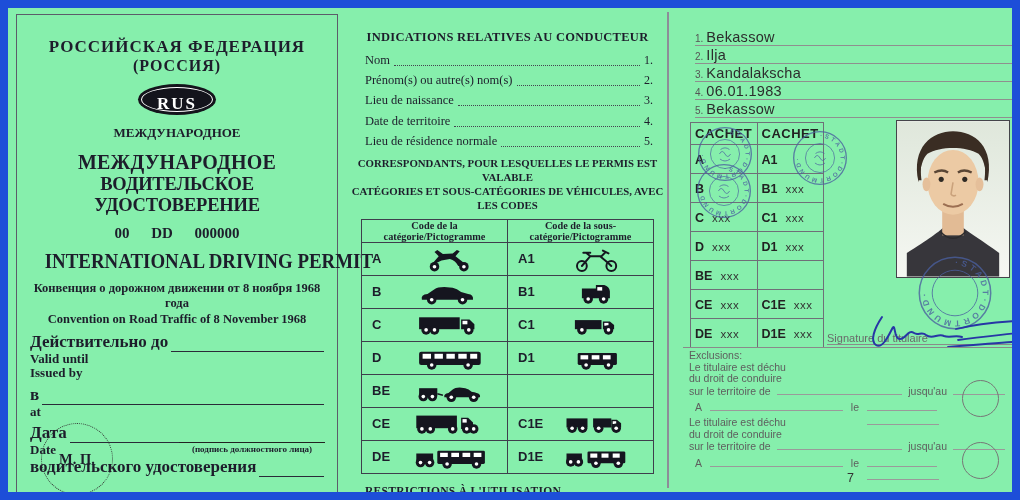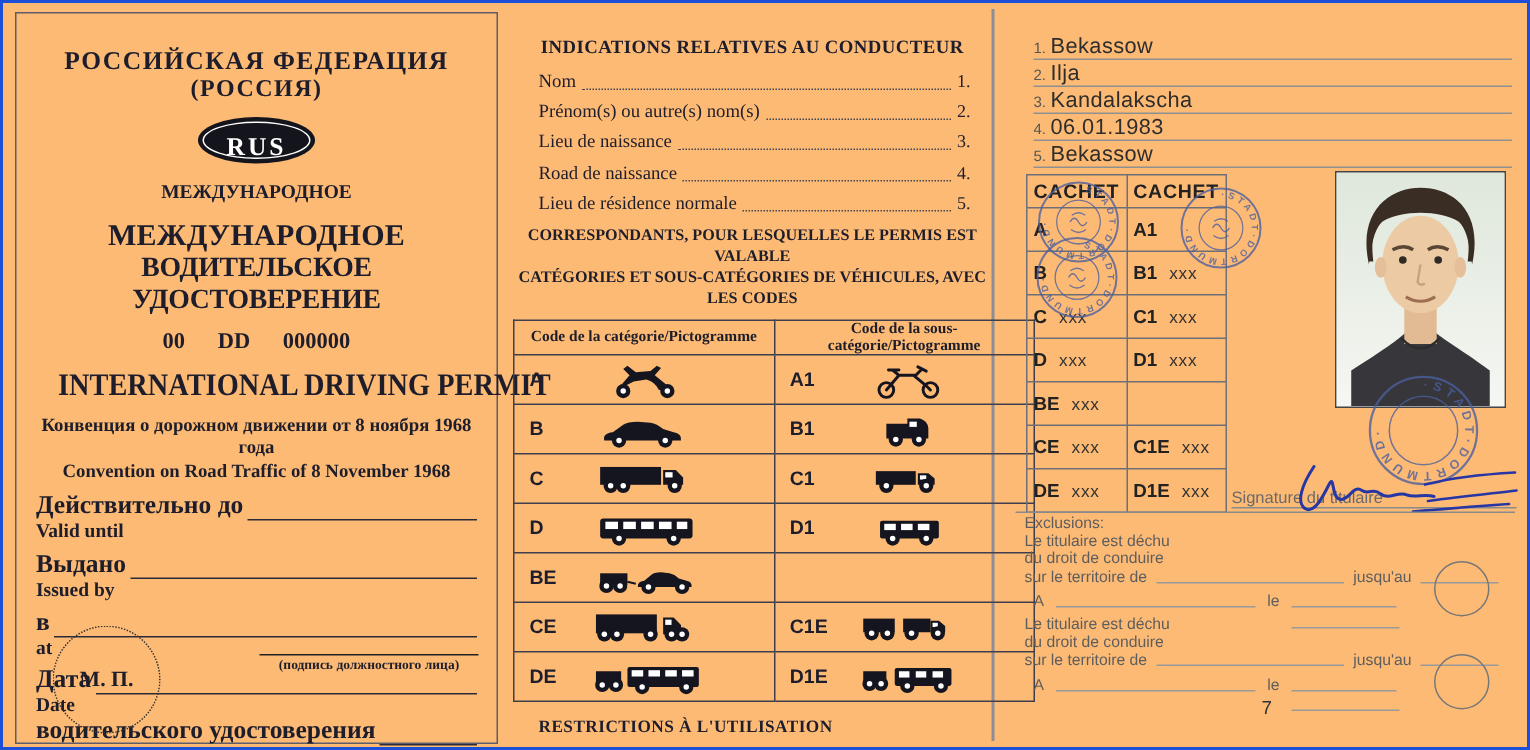--- a/index.html
+++ b/index.html
@@ -1,19 +1,19 @@
 <!DOCTYPE html>
 <html><head>
 <meta charset="utf-8">
 <style>
   * { margin:0; padding:0; box-sizing:border-box; }
   html,body { width:1020px; height:500px; background:#e9e9e9; }
   body { font-family:"Liberation Serif", serif; }
-  #scan { position:relative; width:1020px; height:500px; background:#fdba74;
-          border:2px solid #1d4ed8; overflow:hidden; color:#1d1d2b; }
+  #scan { position:relative; width:1020px; height:500px; background:#86efac;
+          border:8px solid #1d4ed8; overflow:hidden; color:#1d1d2b; }
   .vsep { position:absolute; top:4px; bottom:4px; width:1.5px; background:#8d8d98; }
 
   
   #page-left { position:absolute; left:8px; top:6px; width:322px; height:488px;
                border:1px solid #5c5c6a; text-align:center; padding:12px 13px 0 13px; }
   .country { font-size:17px; font-weight:bold; letter-spacing:1px; margin-top:10px; }
   .country2 { font-size:16px; font-weight:bold; letter-spacing:1px; }
   .rus-oval { display:inline-block; margin:9px auto 6px auto; width:78px; height:31px;
               background:#14141c; border-radius:50%; color:#fff; font-weight:bold;
               font-size:17px; line-height:31px; letter-spacing:2px; position:relative; }
@@ -39,21 +39,21 @@
 
   
   #page-mid { position:absolute; left:340px; top:6px; width:319px; height:488px; padding-top:16px; }
   .mtitle { font-size:12.5px; font-weight:bold; text-align:center; letter-spacing:.3px; }
   .mfields { margin:8px 14px 0 17px; }
   .mrow { display:flex; align-items:flex-end; font-size:12.5px; margin-top:5.2px; }
   .mlbl { white-space:nowrap; }
   .mdots { flex:1; border-bottom:1.2px dotted #44444f; margin:0 4px 2px 4px; height:10px; }
   .mnum { font-size:12px; }
   .cathead { font-size:10.8px; font-weight:bold; text-align:center; line-height:1.3; margin-top:7px; }
-  table.cats { margin:7px auto 0 auto; width:348px; border-collapse:collapse; table-layout:fixed; }
+  table.cats { margin:7px auto 0 auto; width:293px; border-collapse:collapse; table-layout:fixed; }
   table.cats th, table.cats td { border:1px solid #3e3e4c; }
   table.cats th { font-size:10.3px; font-weight:bold; height:18px; text-align:center; }
   table.cats td { height:33px; padding:0 2px 0 10px; }
   .cc { display:flex; align-items:center; }
   .code { font-family:"Liberation Sans", sans-serif; font-weight:bold; font-size:13px; width:32px; }
   .cc svg { height:28px; width:96px; }
   .restr { margin:11px 16px 0 17px; text-align:left; }
   .rhead { font-size:11.5px; font-weight:bold; letter-spacing:.3px; }
 
   
@@ -121,24 +121,20 @@
     <div class="conv">
       <div>Конвенция о дорожном движении от 8 ноября 1968 года</div>
       <div>Convention on Road Traffic of 8 November 1968</div>
     </div>
     <div class="lfields">
       <div class="frow">
         <span class="flbl">Действительно до</span>
         <span class="fline"></span>
       </div>
       <div class="fsub">Valid until</div>
-      <div class="frow">
-        <span class="flbl">Выдано</span>
-        <span class="fline"></span>
-      </div>
       <div class="fsub">Issued by</div>
       <div class="frow">
         <span class="flbl">в</span>
         <span class="fline"></span>
       </div>
       <div class="fsub">at</div>
       <div class="frow">
         <span class="flbl">Дата</span>
         <span class="fline"></span>
       </div>
@@ -168,21 +164,21 @@
           <span class="mlbl">Prénom(s) ou autre(s) nom(s)</span>
           <span class="mdots"></span>
           <span class="mnum">2.</span>
         </div>
       <div class="mrow">
           <span class="mlbl">Lieu de naissance</span>
           <span class="mdots"></span>
           <span class="mnum">3.</span>
         </div>
       <div class="mrow">
-          <span class="mlbl">Road de naissance</span>
+          <span class="mlbl">Date de territoire</span>
           <span class="mdots"></span>
           <span class="mnum">4.</span>
         </div>
       <div class="mrow">
           <span class="mlbl">Lieu de résidence normale</span>
           <span class="mdots"></span>
           <span class="mnum">5.</span>
         </div>
     </div>
     <div class="cathead">

